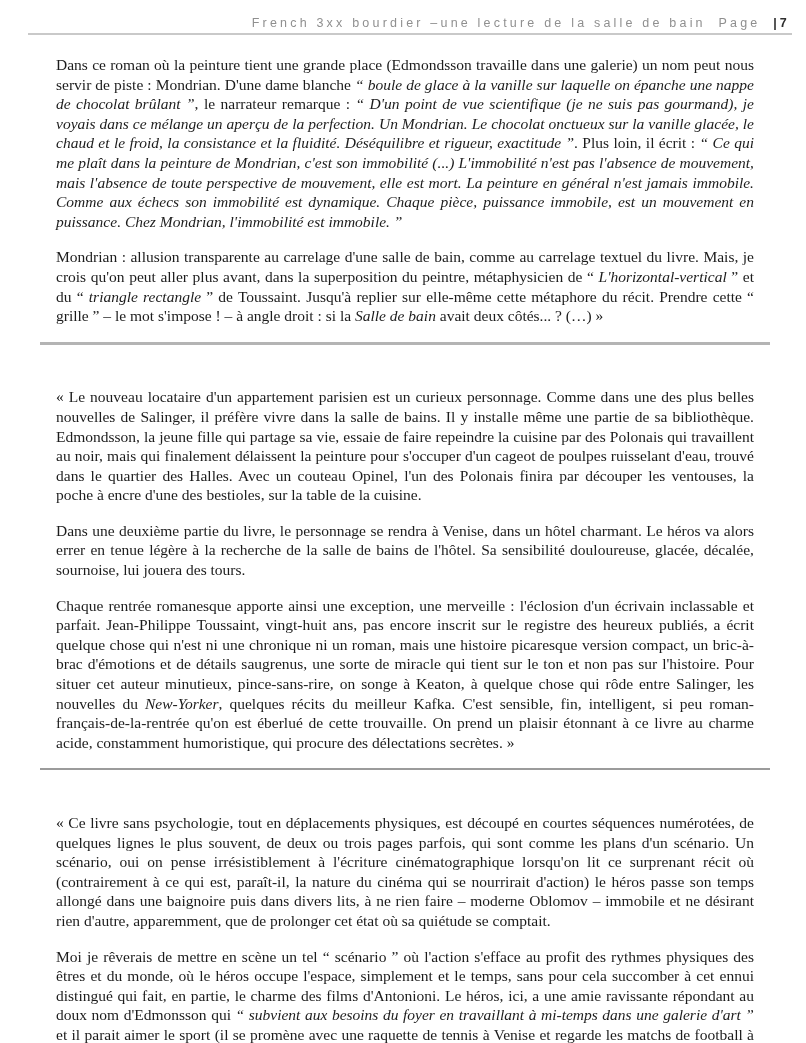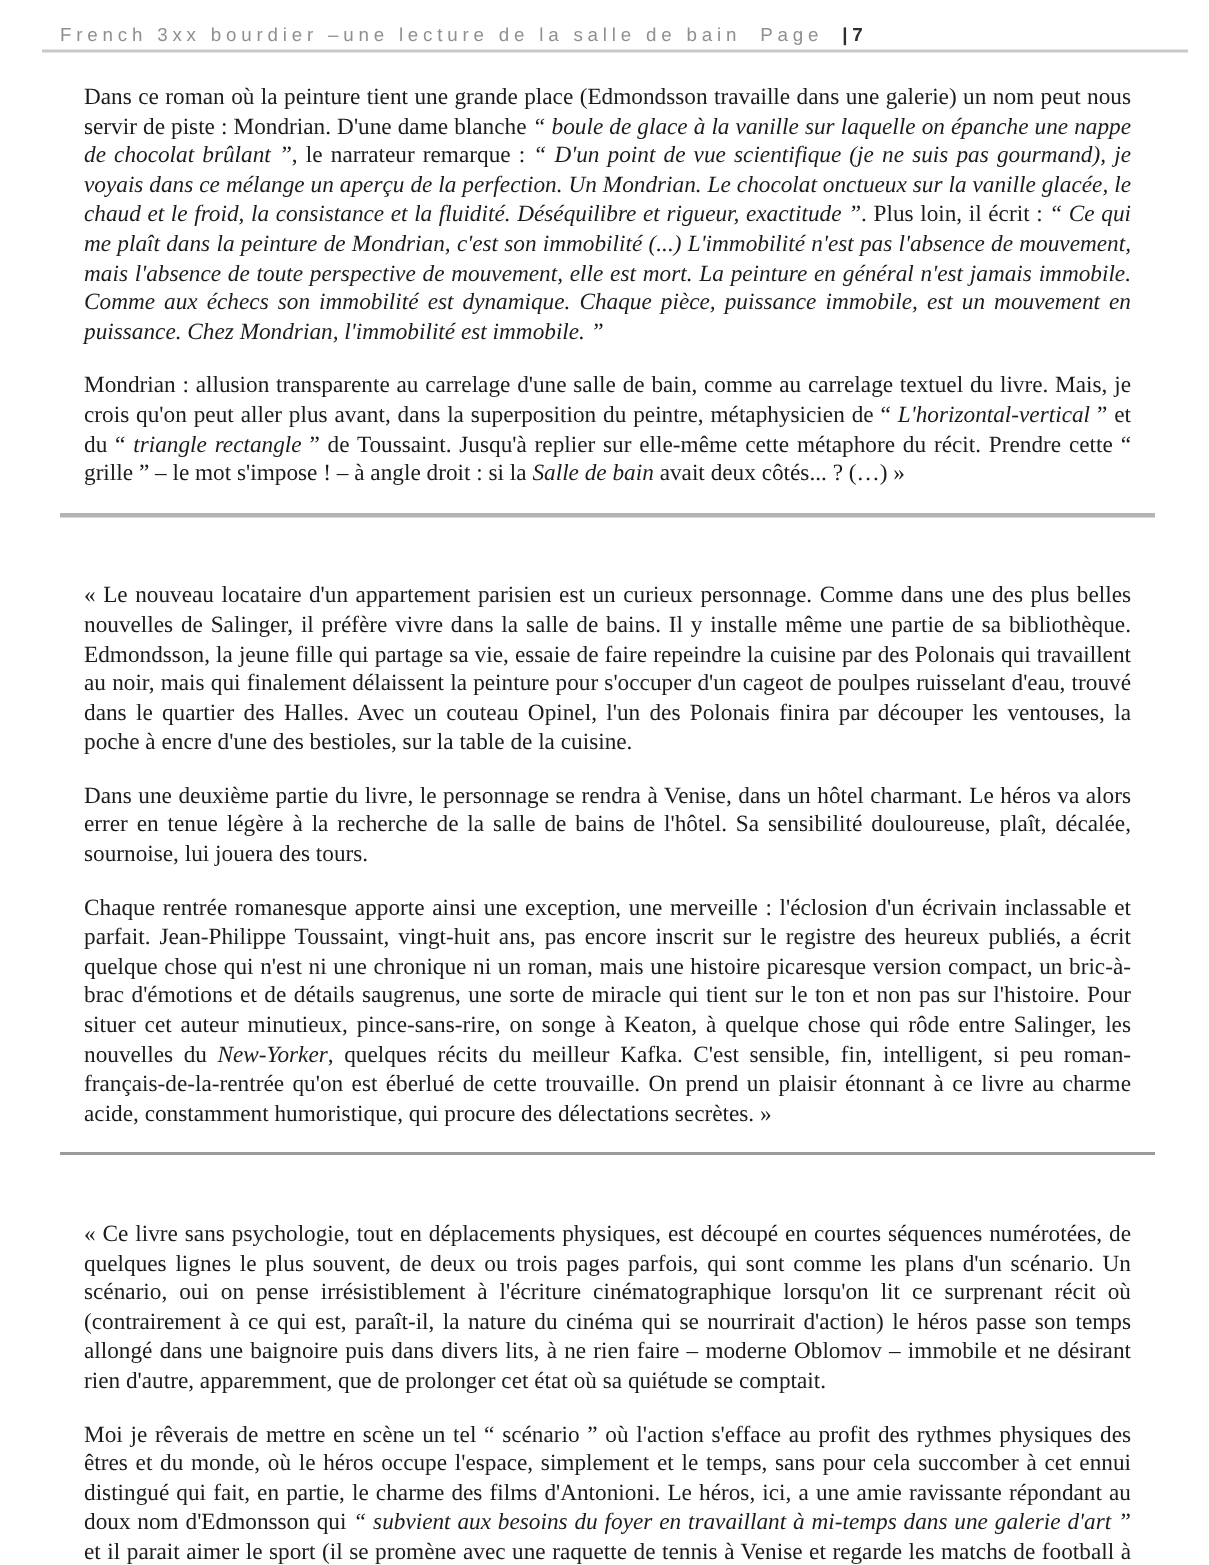--- a/index.html
+++ b/index.html
@@ -7,20 +7,21 @@
     position: relative;
     width: 806px;
     height: 1043px;
     background: #ffffff;
     overflow: hidden;
     font-family: "Liberation Serif", serif;
     color: #1c1c1c;
   }
   .header {
     padding: 16px 16px 0 40px;
+    text-align: right;
     font-family: "Liberation Sans", sans-serif;
     font-size: 12.5px;
     letter-spacing: 3.2px;
     color: #8f8f8f;
     white-space: nowrap;
   }
   .header .pagenum {
     font-weight: 700;
     color: #2e2e2e;
     margin-left: 6px;
@@ -54,20 +55,20 @@
     <span class="pagenum" style="font-weight:400;color:#8f8f8f;">Page</span>
     <span class="pagenum">|7</span>
   </div>
   <div class="header-rule"></div>
   <main id="content">
       <p class="paragraph"><span>Dans ce roman où la peinture tient une grande place (Edmondsson travaille dans une galerie) un nom peut nous servir de piste : Mondrian. D'une dame blanche </span><span class="i">“ boule de glace à la vanille sur laquelle on épanche une nappe de chocolat brûlant ”</span><span>, le narrateur remarque : </span><span class="i">“ D'un point de vue scientifique (je ne suis pas gourmand), je voyais dans ce mélange un aperçu de la perfection. Un Mondrian. Le chocolat onctueux sur la vanille glacée, le chaud et le froid, la consistance et la fluidité. Déséquilibre et rigueur, exactitude ”</span><span>. Plus loin, il écrit : </span><span class="i">“ Ce qui me plaît dans la peinture de Mondrian, c'est son immobilité (...) L'immobilité n'est pas l'absence de mouvement, mais l'absence de toute perspective de mouvement, elle est mort. La peinture en général n'est jamais immobile. Comme aux échecs son immobilité est dynamique. Chaque pièce, puissance immobile, est un mouvement en puissance. Chez Mondrian, l'immobilité est immobile. ”</span></p>
       <p class="paragraph"><span>Mondrian : allusion transparente au carrelage d'une salle de bain, comme au carrelage textuel du livre. Mais, je crois qu'on peut aller plus avant, dans la superposition du peintre, métaphysicien de “ </span><span class="i">L'horizontal-vertical</span><span> ” et du “ </span><span class="i">triangle rectangle</span><span> ” de Toussaint. Jusqu'à replier sur elle-même cette métaphore du récit. Prendre cette “ grille ” – le mot s'impose ! – à angle droit : si la </span><span class="i">Salle de bain</span><span> avait deux côtés... ? (…) »</span></p>
       <hr class="rule thick">
       <div class="spacer"></div>
       <p class="paragraph"><span>« Le nouveau locataire d'un appartement parisien est un curieux personnage. Comme dans une des plus belles nouvelles de Salinger, il préfère vivre dans la salle de bains. Il y installe même une partie de sa bibliothèque. Edmondsson, la jeune fille qui partage sa vie, essaie de faire repeindre la cuisine par des Polonais qui travaillent au noir, mais qui finalement délaissent la peinture pour s'occuper d'un cageot de poulpes ruisselant d'eau, trouvé dans le quartier des Halles. Avec un couteau Opinel, l'un des Polonais finira par découper les ventouses, la poche à encre d'une des bestioles, sur la table de la cuisine.</span></p>
-      <p class="paragraph"><span>Dans une deuxième partie du livre, le personnage se rendra à Venise, dans un hôtel charmant. Le héros va alors errer en tenue légère à la recherche de la salle de bains de l'hôtel. Sa sensibilité douloureuse, plaît, décalée, sournoise, lui jouera des tours.</span></p>
+      <p class="paragraph"><span>Dans une deuxième partie du livre, le personnage se rendra à Venise, dans un hôtel charmant. Le héros va alors errer en tenue légère à la recherche de la salle de bains de l'hôtel. Sa sensibilité douloureuse, glacée, décalée, sournoise, lui jouera des tours.</span></p>
       <p class="paragraph"><span>Chaque rentrée romanesque apporte ainsi une exception, une merveille : l'éclosion d'un écrivain inclassable et parfait. Jean-Philippe Toussaint, vingt-huit ans, pas encore inscrit sur le registre des heureux publiés, a écrit quelque chose qui n'est ni une chronique ni un roman, mais une histoire picaresque version compact, un bric-à-brac d'émotions et de détails saugrenus, une sorte de miracle qui tient sur le ton et non pas sur l'histoire. Pour situer cet auteur minutieux, pince-sans-rire, on songe à Keaton, à quelque chose qui rôde entre Salinger, les nouvelles du </span><span class="i">New-Yorker</span><span>, quelques récits du meilleur Kafka. C'est sensible, fin, intelligent, si peu roman-français-de-la-rentrée qu'on est éberlué de cette trouvaille. On prend un plaisir étonnant à ce livre au charme acide, constamment humoristique, qui procure des délectations secrètes. »</span></p>
       <hr class="rule thin">
       <div class="spacer"></div>
       <p class="paragraph"><span>« Ce livre sans psychologie, tout en déplacements physiques, est découpé en courtes séquences numérotées, de quelques lignes le plus souvent, de deux ou trois pages parfois, qui sont comme les plans d'un scénario. Un scénario, oui on pense irrésistiblement à l'écriture cinématographique lorsqu'on lit ce surprenant récit où (contrairement à ce qui est, paraît-il, la nature du cinéma qui se nourrirait d'action) le héros passe son temps allongé dans une baignoire puis dans divers lits, à ne rien faire – moderne Oblomov – immobile et ne désirant rien d'autre, apparemment, que de prolonger cet état où sa quiétude se comptait.</span></p>
       <p class="paragraph"><span>Moi je rêverais de mettre en scène un tel “ scénario ” où l'action s'efface au profit des rythmes physiques des êtres et du monde, où le héros occupe l'espace, simplement et le temps, sans pour cela succomber à cet ennui distingué qui fait, en partie, le charme des films d'Antonioni. Le héros, ici, a une amie ravissante répondant au doux nom d'Edmonsson qui </span><span class="i">“ subvient aux besoins du foyer en travaillant à mi-temps dans une galerie d'art ”</span><span> et il parait aimer le sport (il se promène avec une raquette de tennis à Venise et regarde les matchs de football à la télévision). Aucune volonté d'ascèse, aucune hypocondrie chez lui. Simplement il ne voit pas ce qui pourrait le pousser à rompre la quiétude de sa vie pour faire quoi que ce soit.</span></p>
     </main>
 </div>
 
 </body></html>

